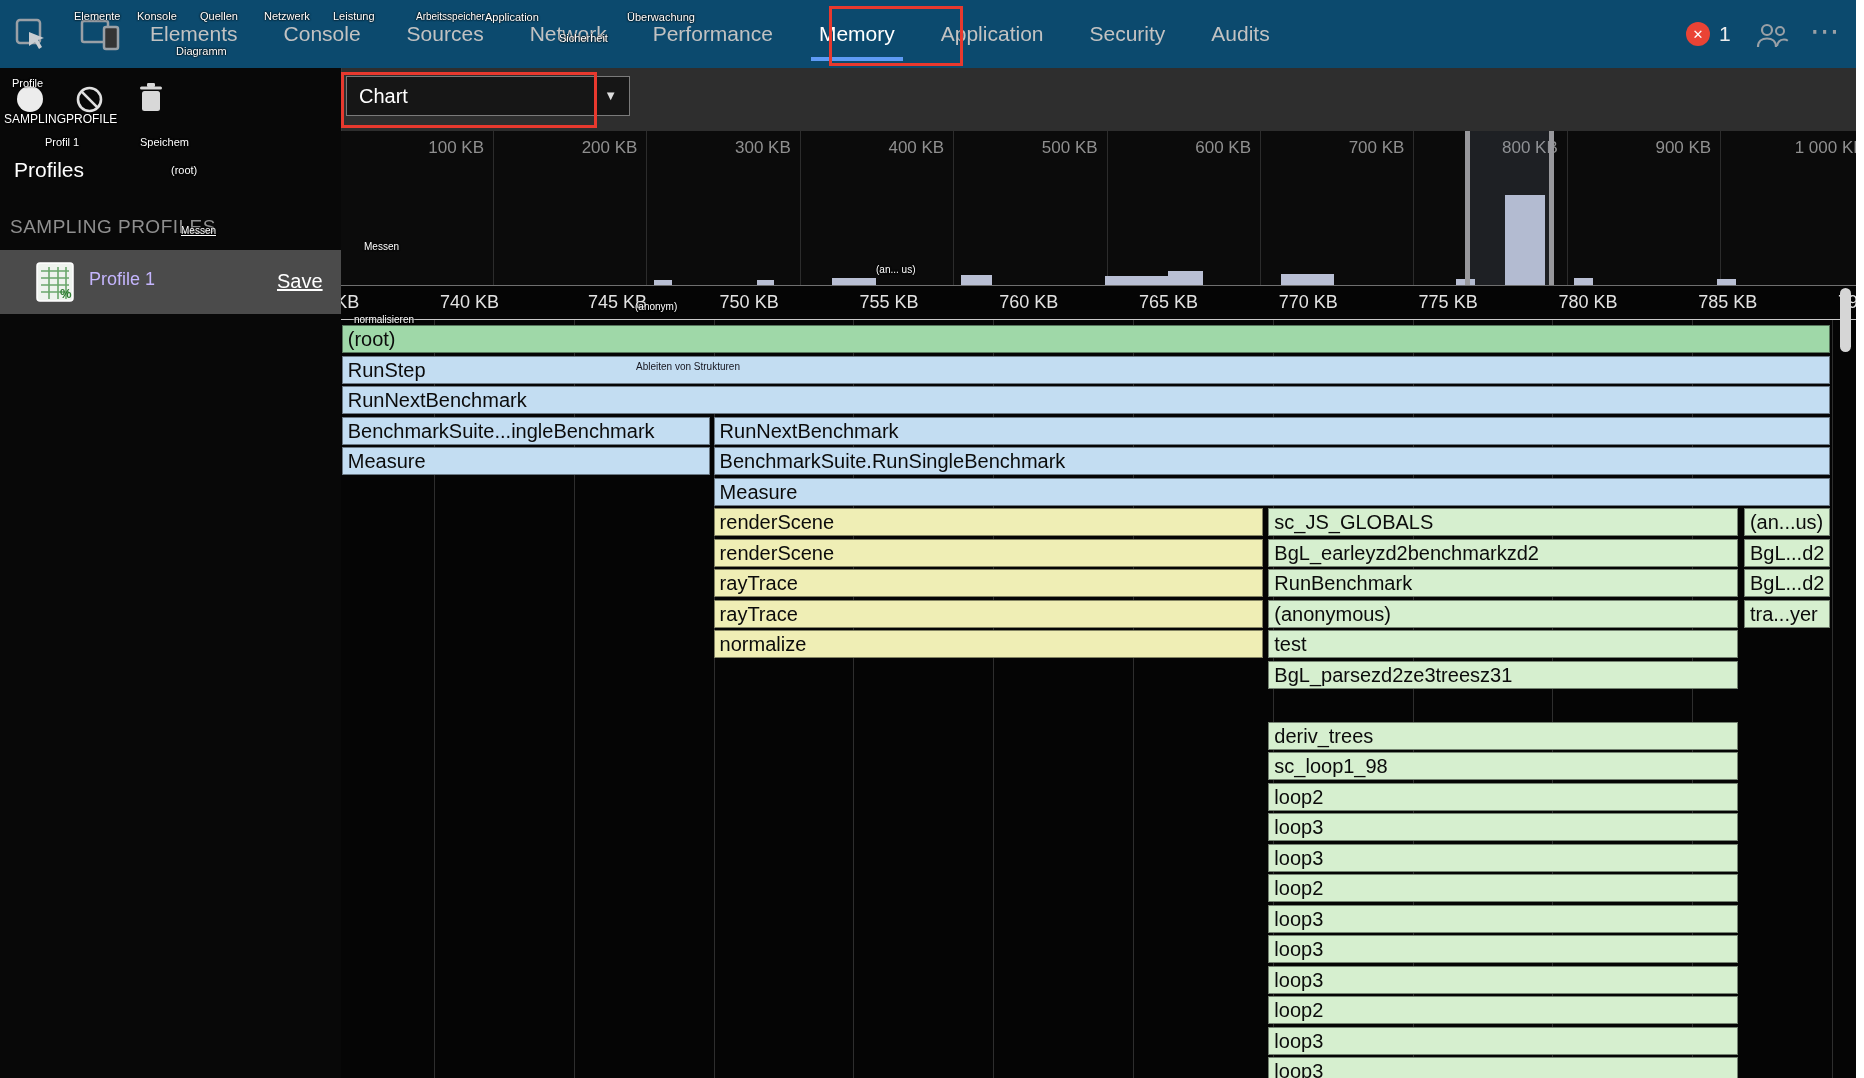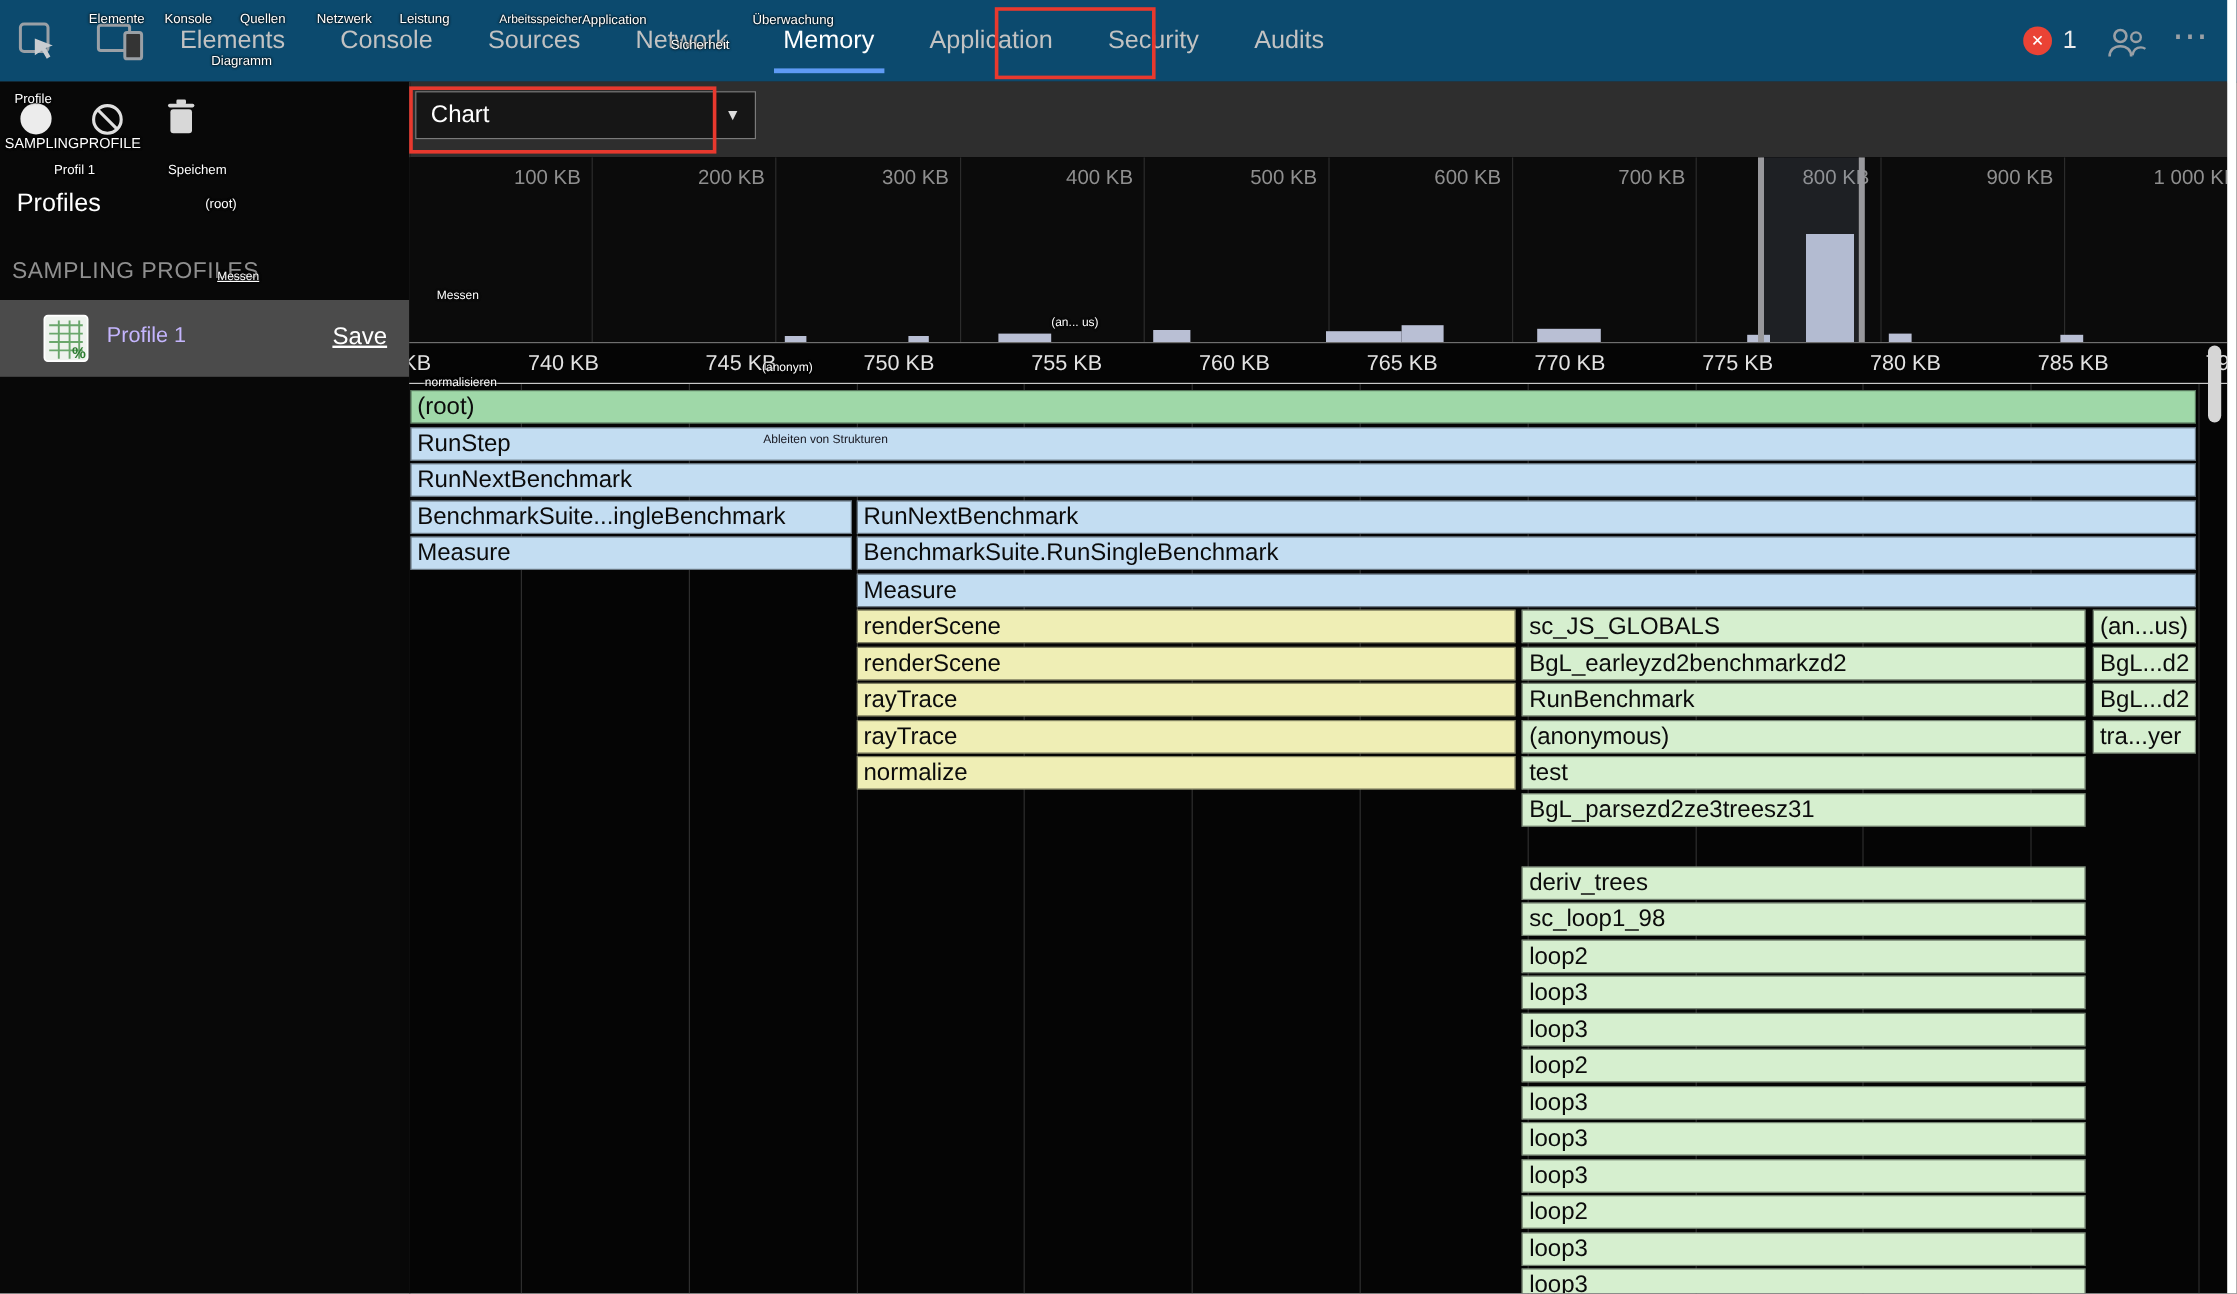--- a/index.html
+++ b/index.html
@@ -85,20 +85,21 @@
         <rect x="2" y="4" width="26" height="21" rx="2" fill="none" stroke="#9aa0a6" stroke-width="2.5"></rect>
         <rect x="24" y="10" width="14" height="22" rx="2" fill="#343434" stroke="#9aa0a6" stroke-width="2.5"></rect>
       </svg>
     </div>
 
     <nav class="tabs" id="tabs">
         <div class="tab">Elements</div>
         <div class="tab">Console</div>
         <div class="tab">Sources</div>
         <div class="tab">Network</div>
+        <div class="tab">Performance</div>
         <div class="tab active">Memory</div>
         <div class="tab">Application</div>
         <div class="tab">Security</div>
         <div class="tab">Audits</div>
       </nav>
 
     <div class="error-badge">
       <span class="err-circle">✕</span>
       <span>1</span>
     </div>

